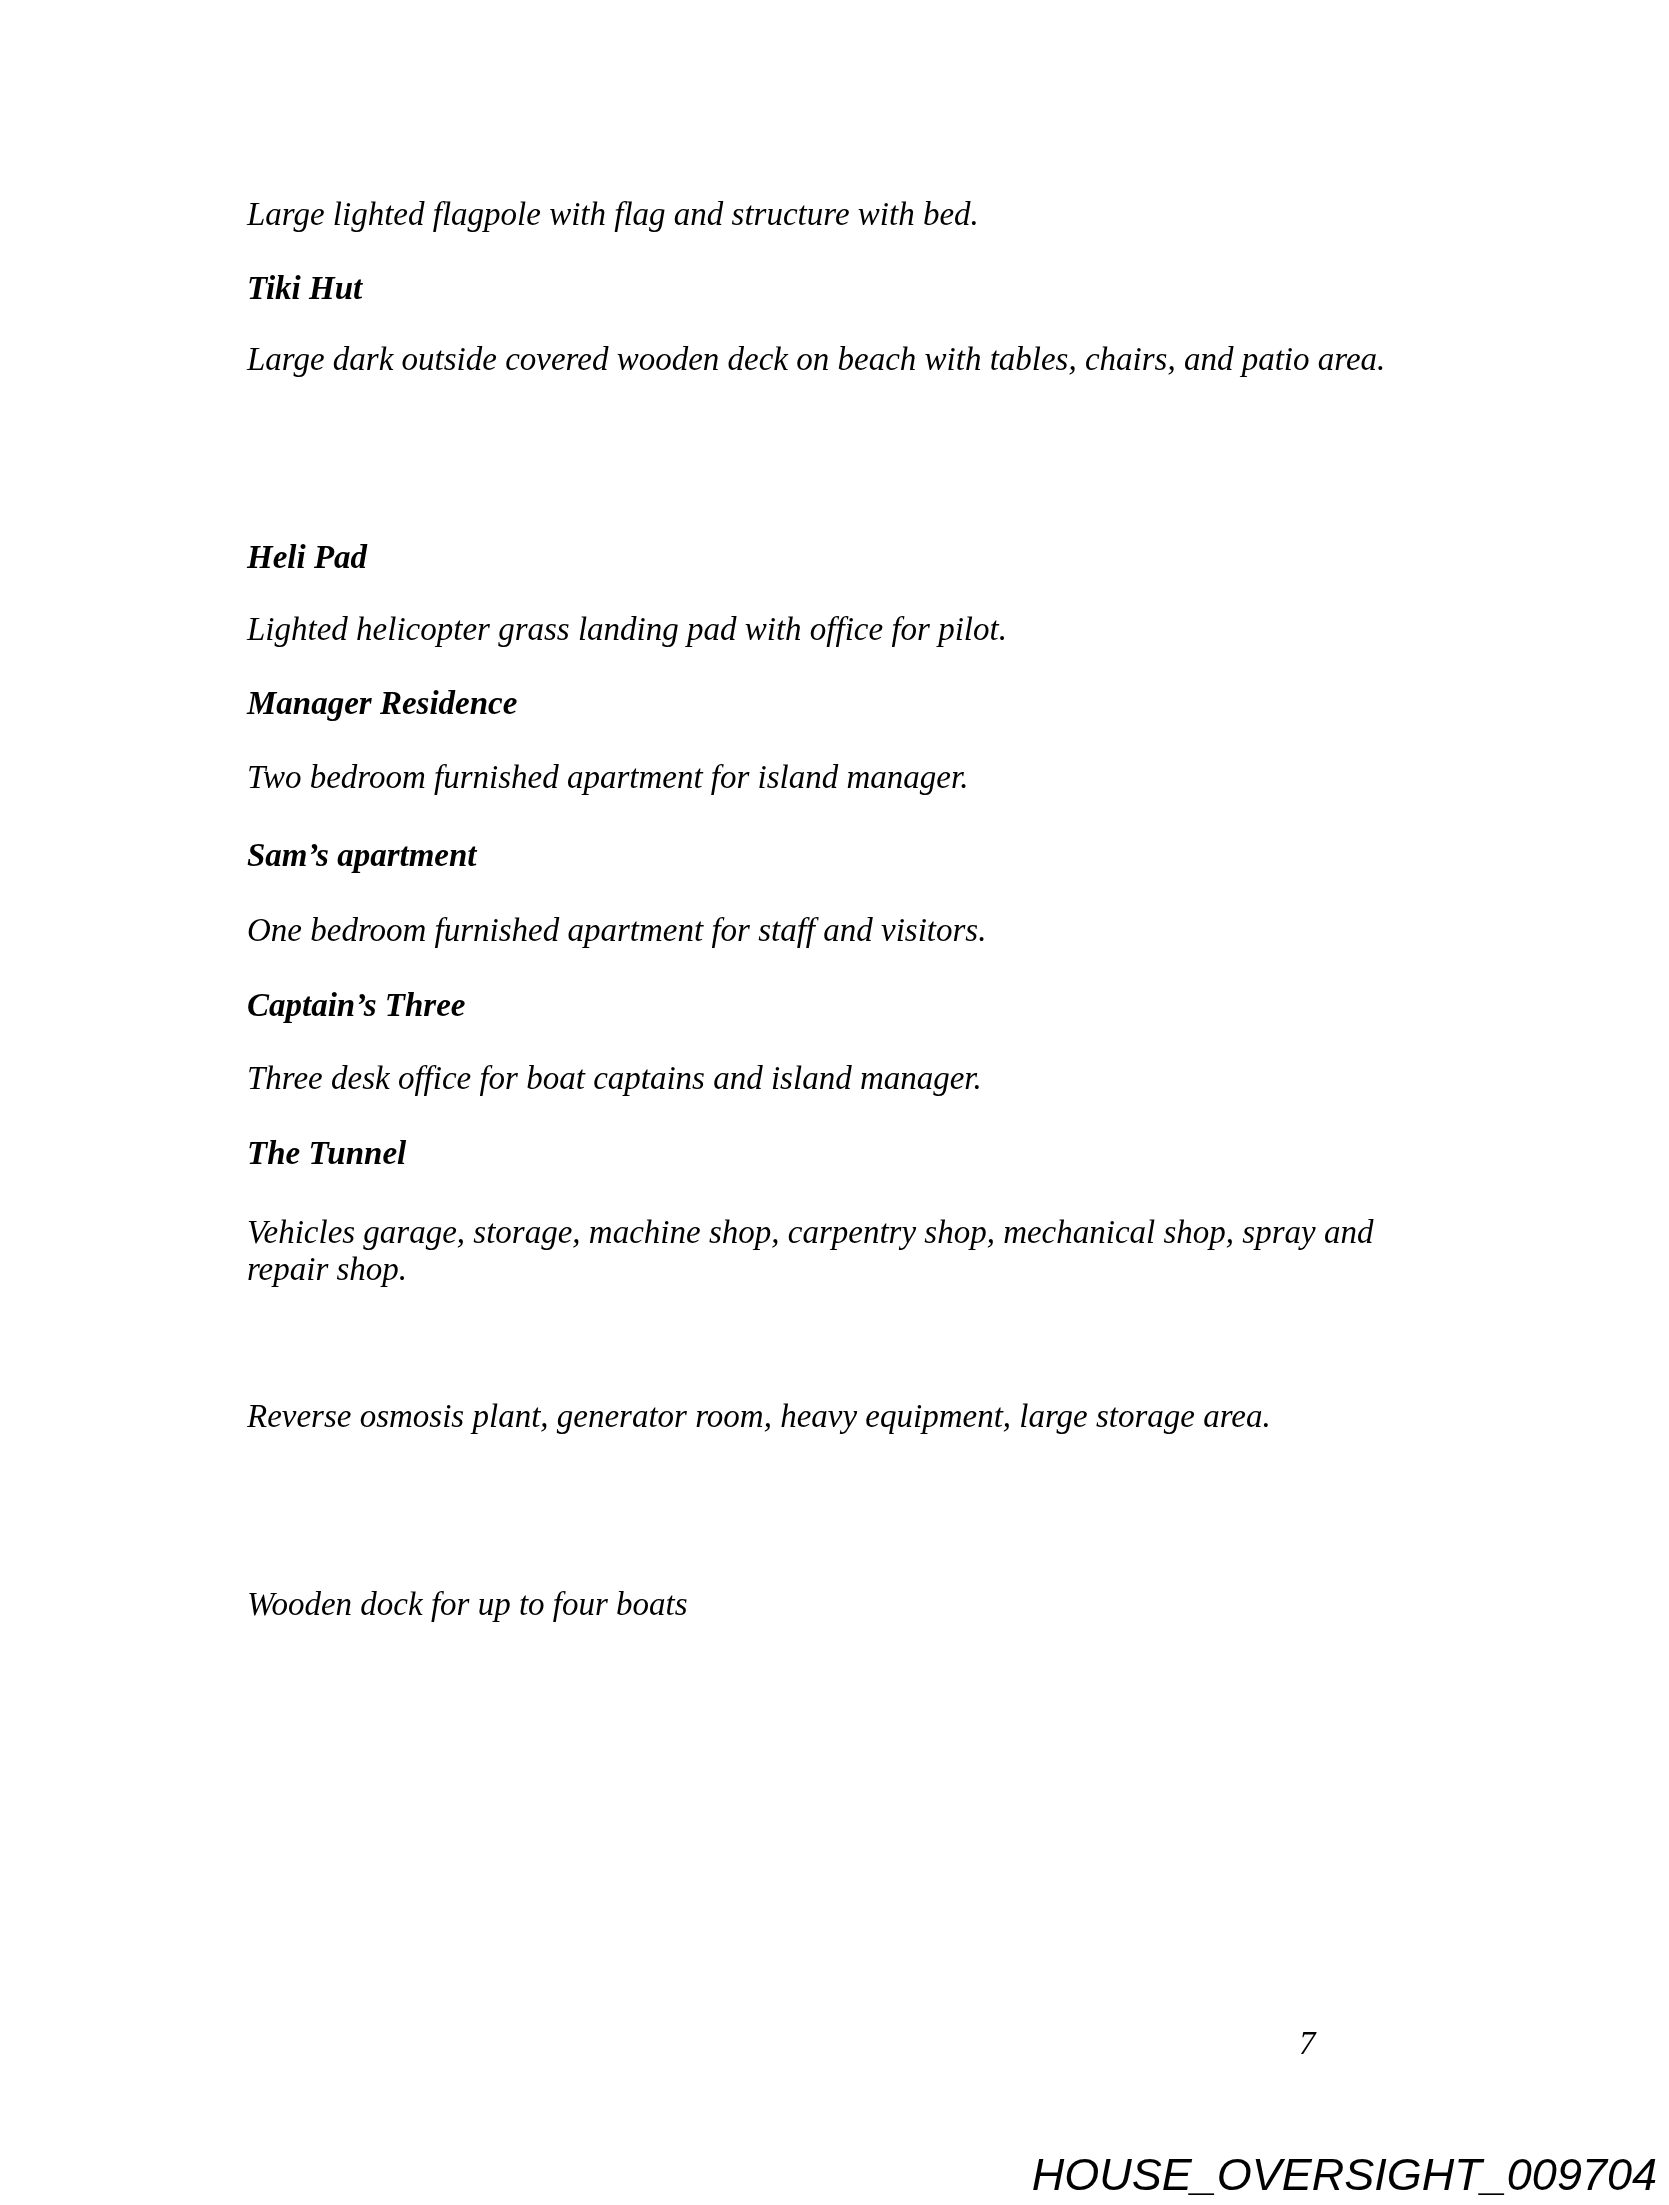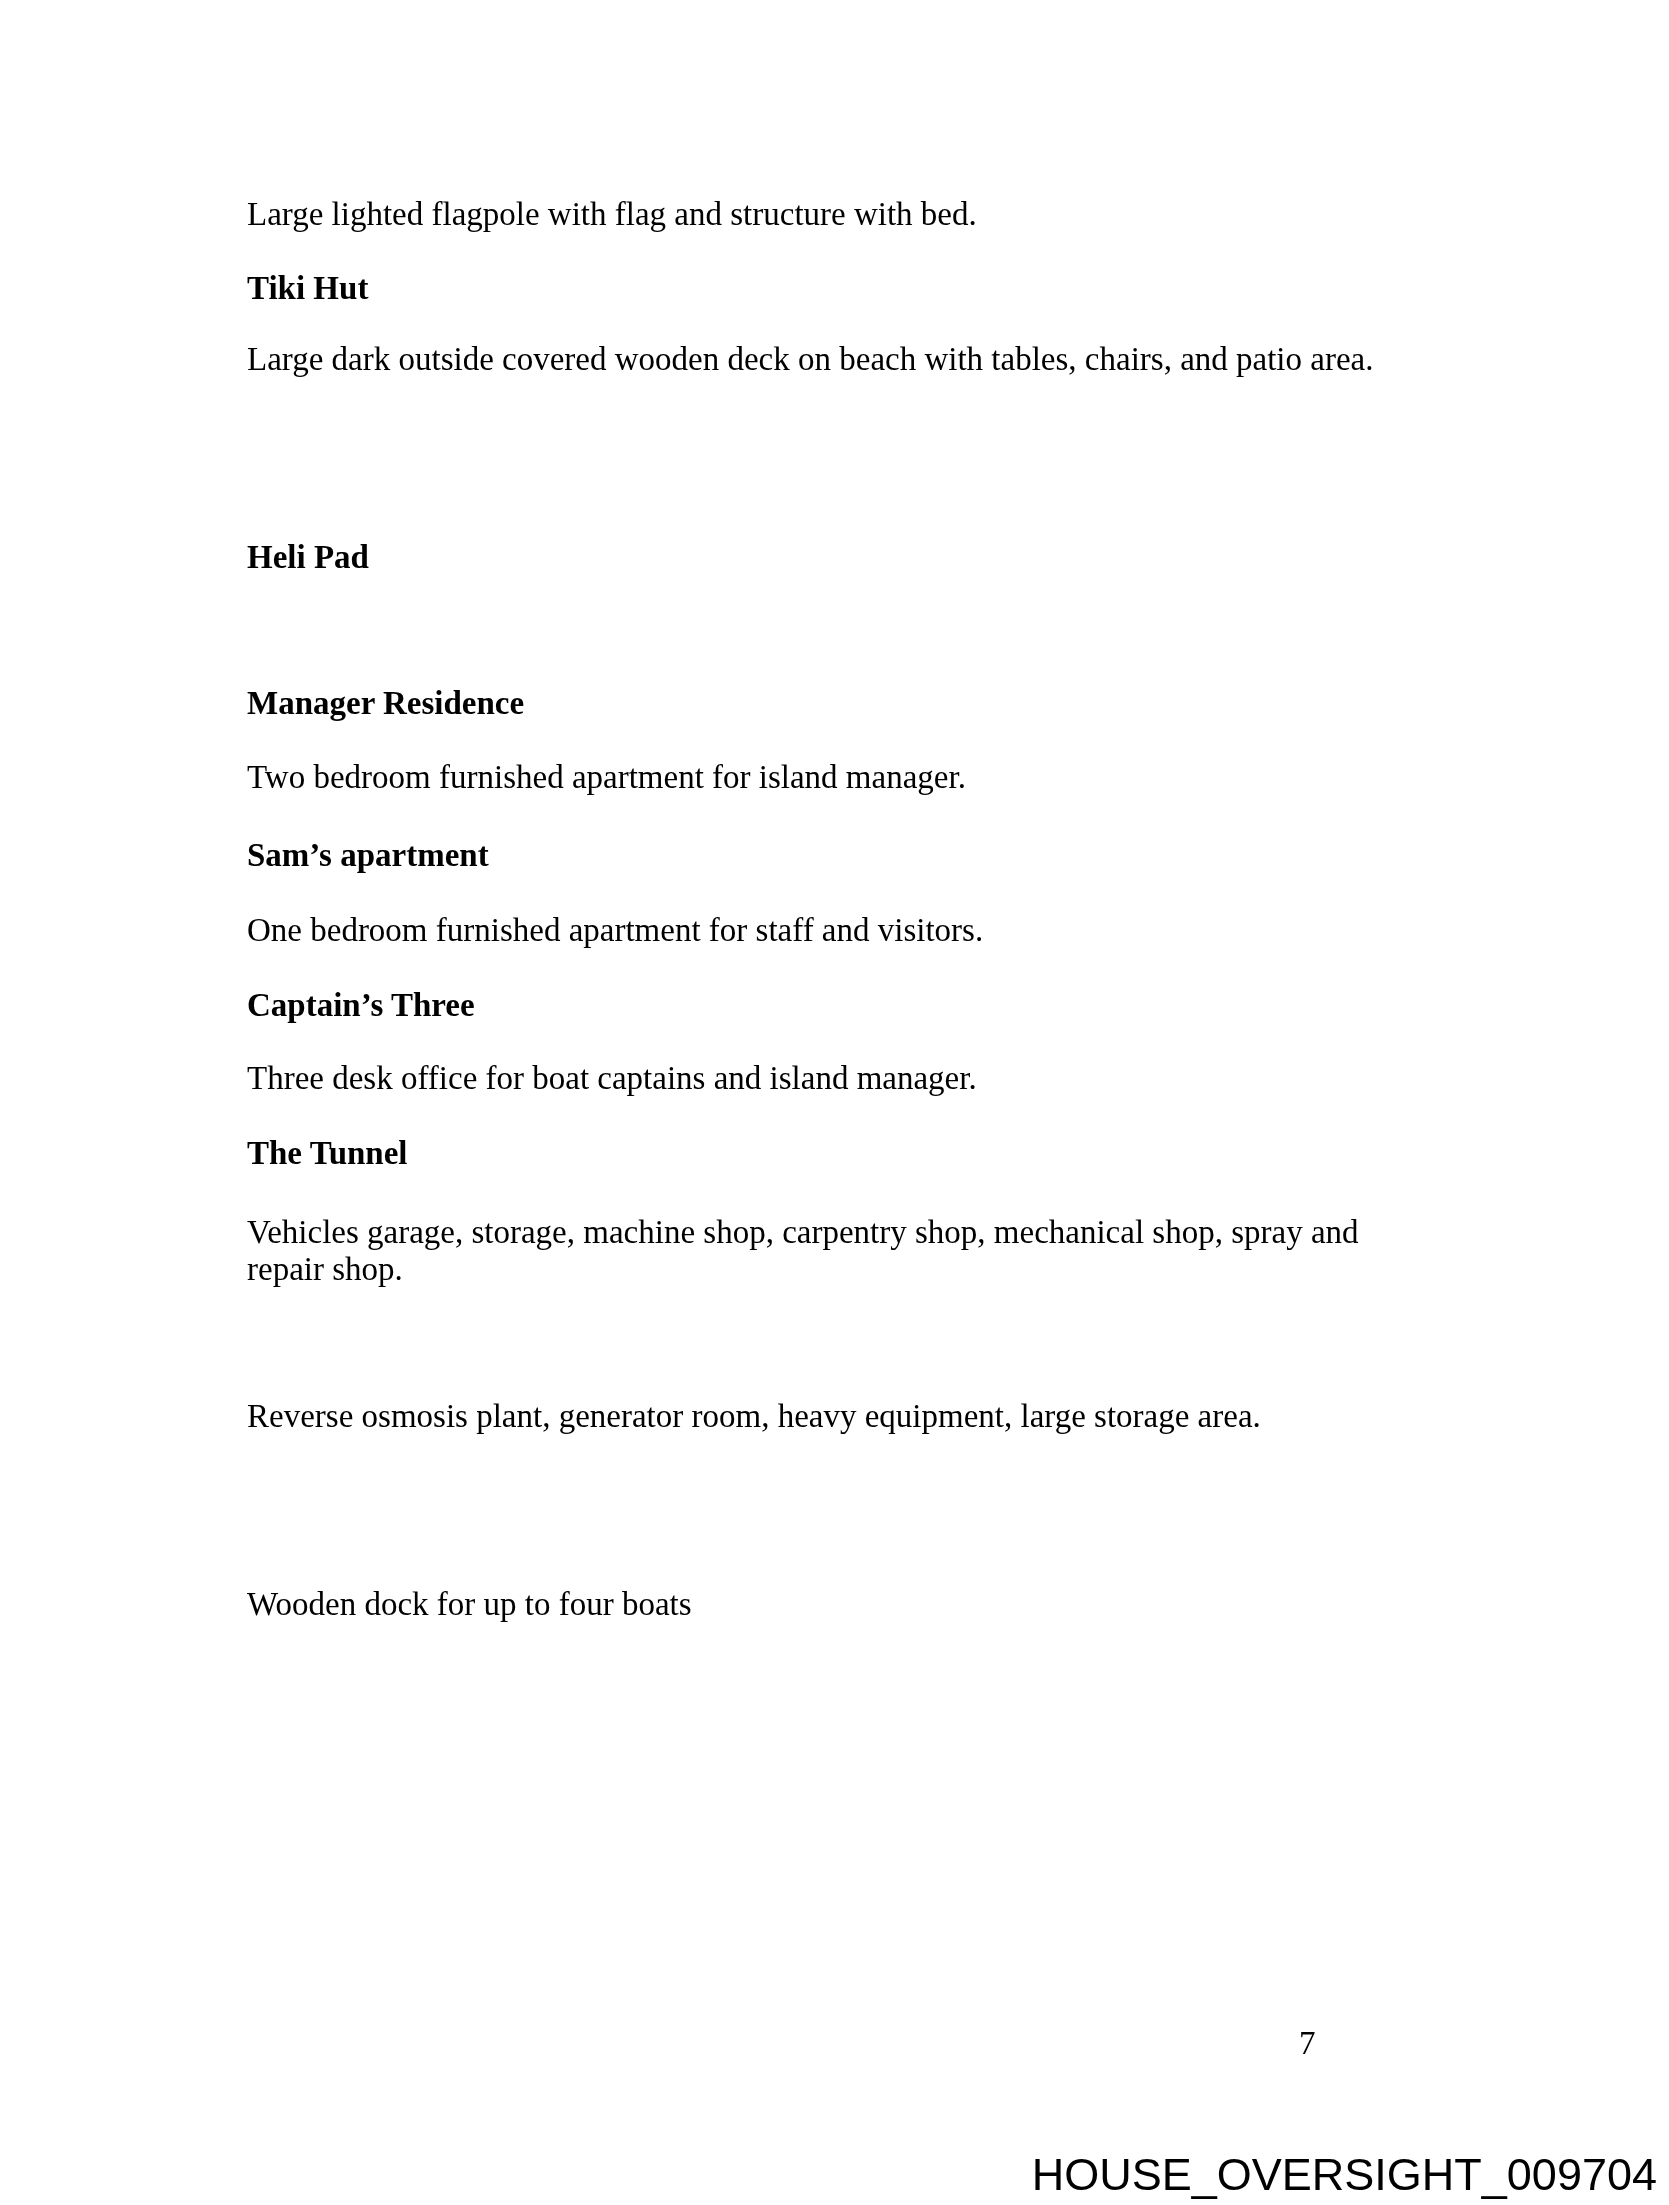--- a/index.html
+++ b/index.html
@@ -8,20 +8,21 @@
     background: #ffffff;
   }
   .page {
     position: relative;
     width: 1669px;
     height: 2205px;
     background: #ffffff;
     color: #000000;
     font-family: "Liberation Serif", "DejaVu Serif", serif;
     overflow: hidden;
+    font-style: italic;
   }
   .block {
     position: absolute;
     left: 247px;
     width: 1178px;
     font-size: 33px;
     line-height: 37px;
     white-space: normal;
   }
   .heading {
@@ -46,20 +47,21 @@
 </head>
 <body>
 
 <div class="page">
 
   <div class="block" style="top:196px">Large lighted flagpole with flag and structure with bed.</div>
   <div class="block heading" style="top:270px">Tiki Hut</div>
   <div class="block" style="top:341px">Large dark outside covered wooden deck on beach with tables, chairs, and patio area.</div>
 
   <div class="block heading" style="top:539px">Heli Pad</div>
+  <div class="block" style="top:611px">Lighted helicopter grass landing pad with office for pilot.</div>
 
   <div class="block heading" style="top:685px">Manager Residence</div>
   <div class="block" style="top:759px">Two bedroom furnished apartment for island manager.</div>
 
   <div class="block heading" style="top:837px">Sam’s apartment</div>
   <div class="block" style="top:912px">One bedroom furnished apartment for staff and visitors.</div>
 
   <div class="block heading" style="top:987px">Captain’s Three</div>
   <div class="block" style="top:1060px">Three desk office for boat captains and island manager.</div>
 

